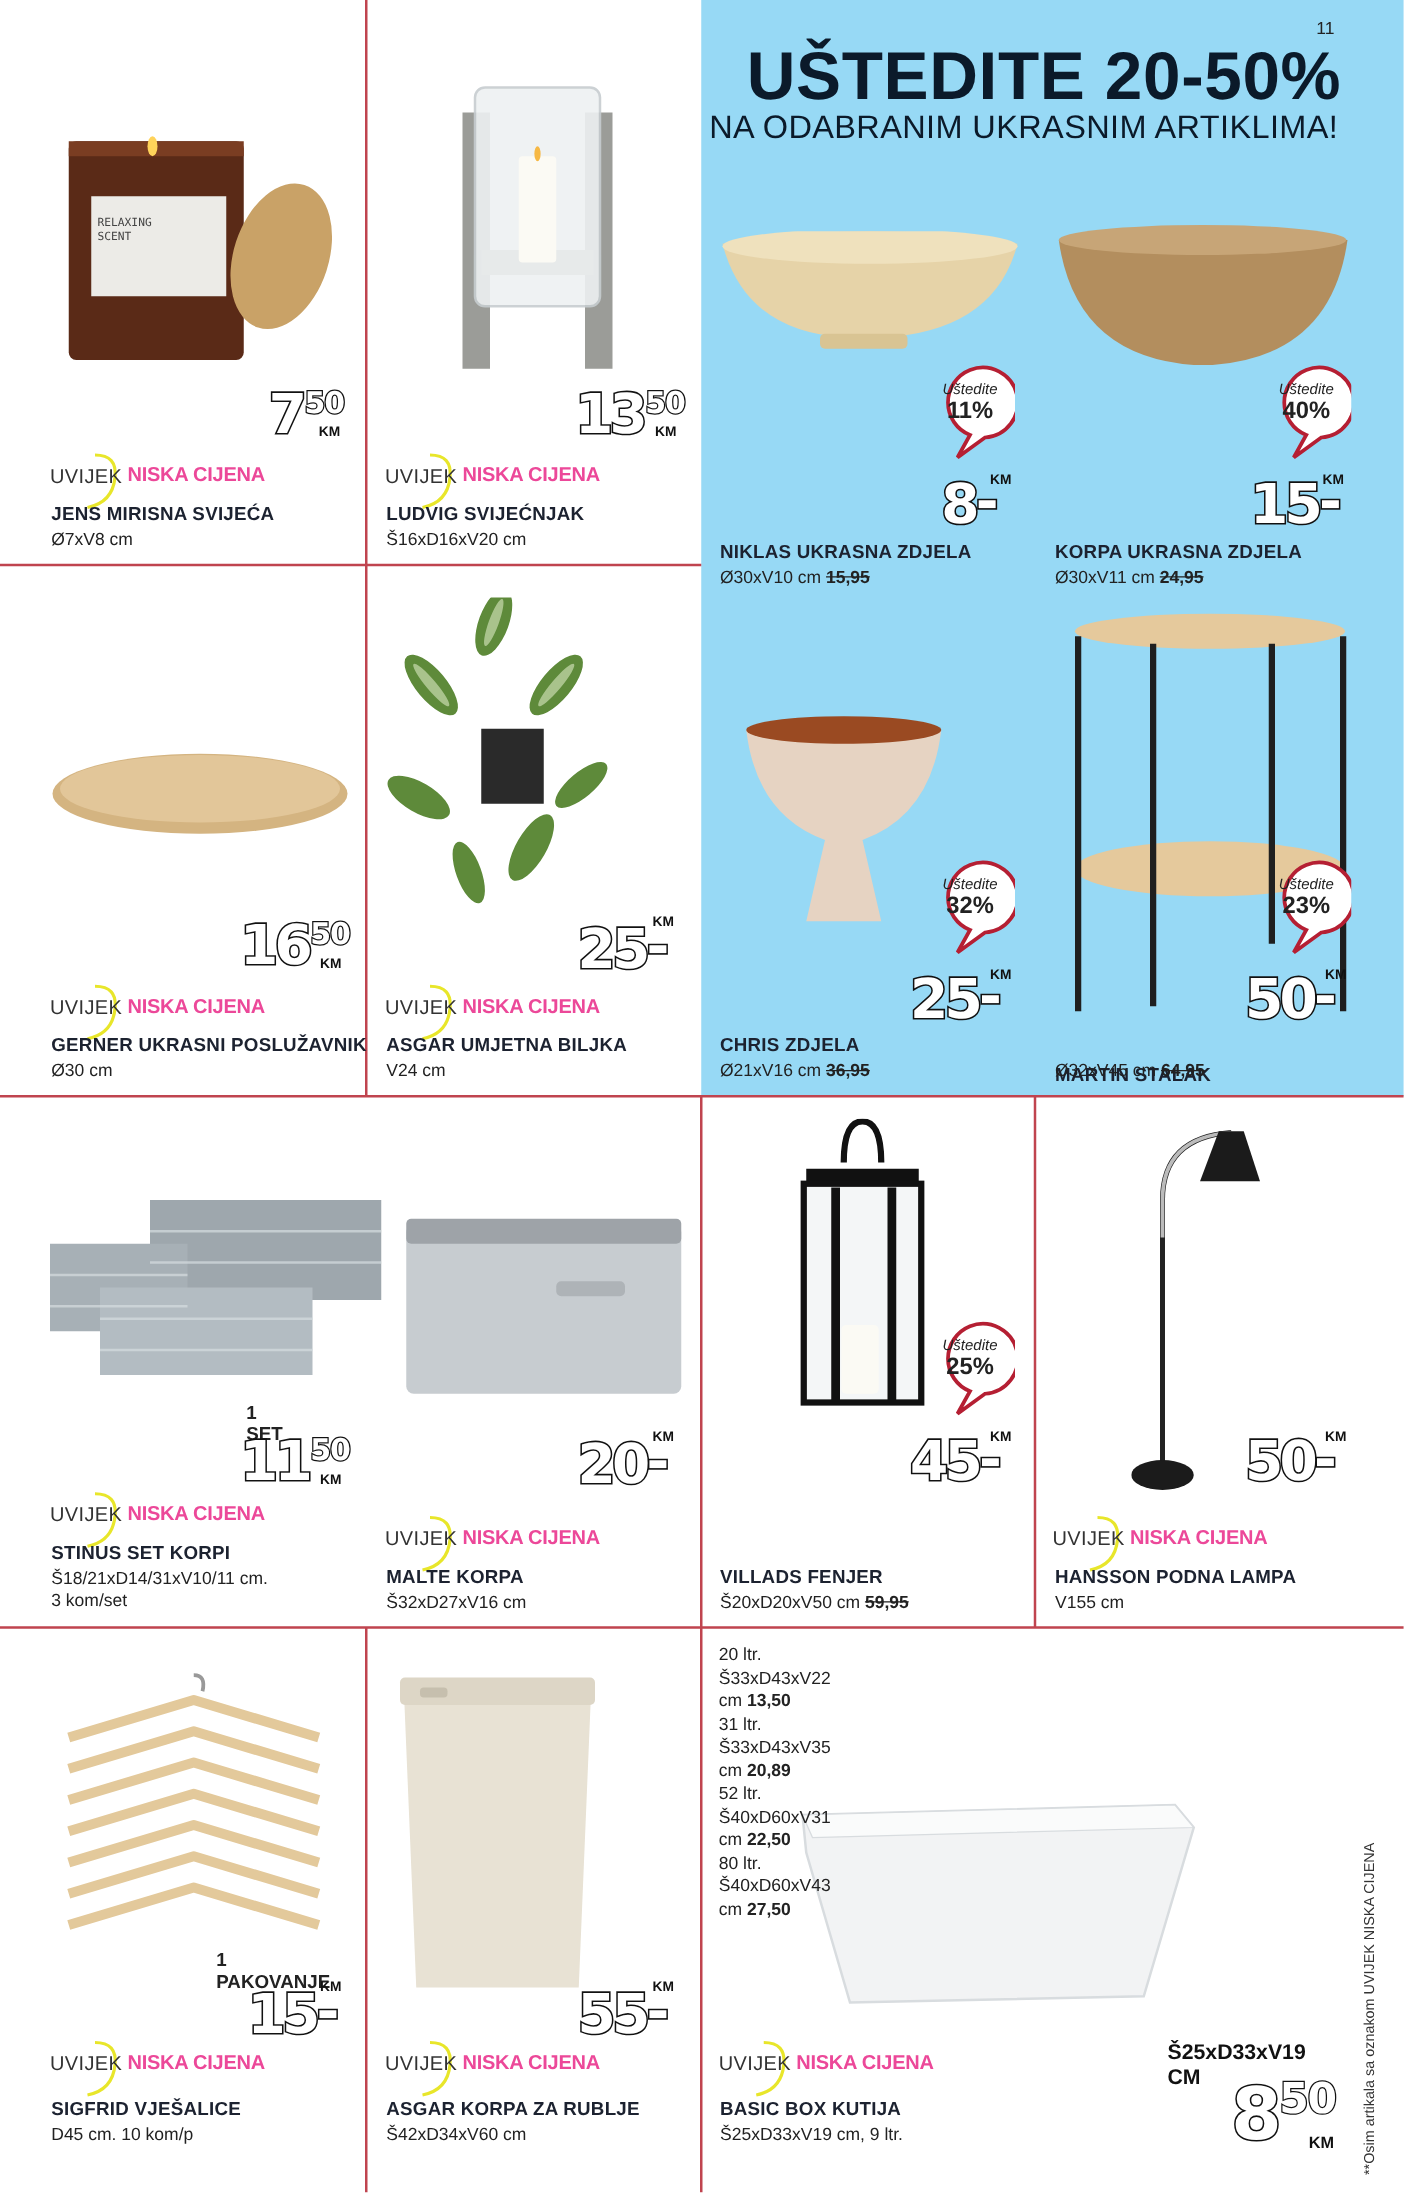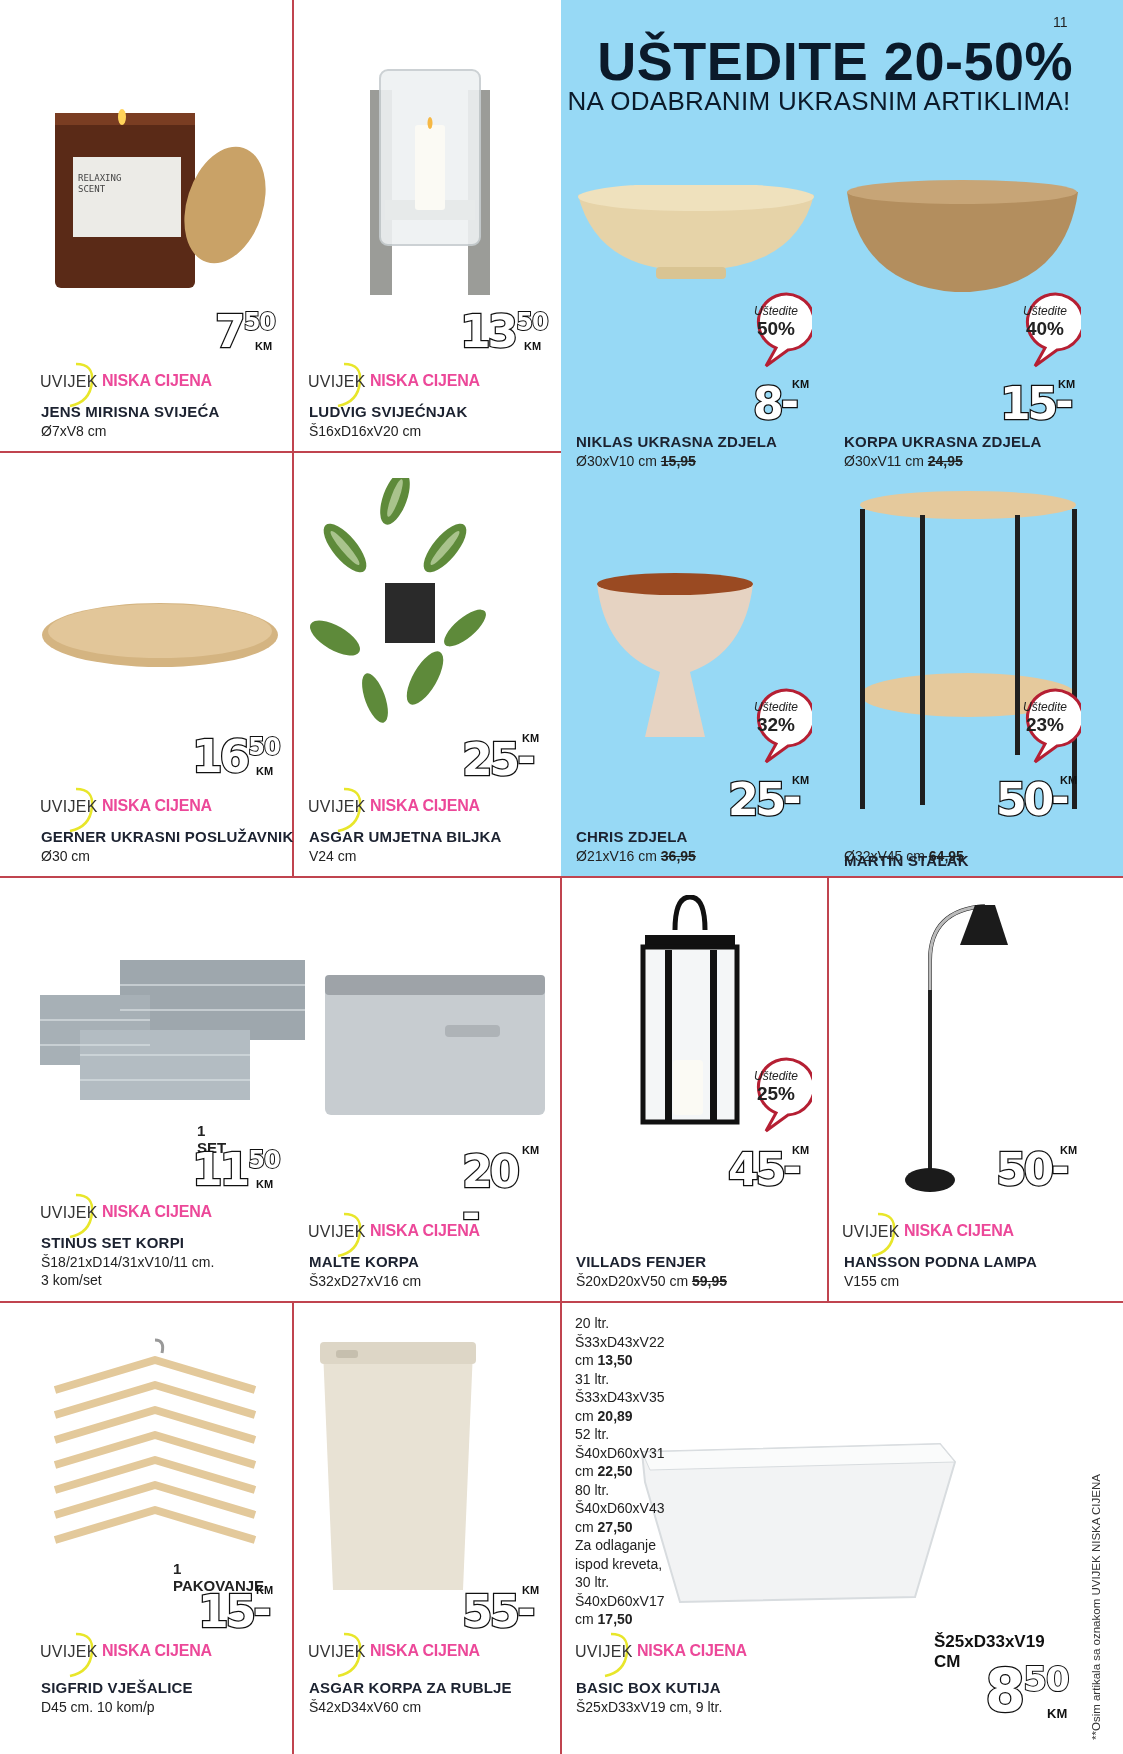--- a/index.html
+++ b/index.html
@@ -229,21 +229,21 @@
   <div class="name" style="left:309px; top:403px;">LUDVIG SVIJEĆNJAK</div>
   <div class="dims" style="left:309px; top:422px;">Š16xD16xV20 cm</div>
 </div>
 
 <div class="cell">
   <div class="badge" style="left:746px; top:292px;">
     <svg width="66" height="80" viewBox="0 0 66 80">
         <path d="M30 4 A28 28 0 1 1 42 58 L20 74 L30 56 A28 28 0 0 1 30 4 Z" fill="#fff" stroke="#b51f33" stroke-width="3"></path>
       </svg>
     <span class="b-label">Uštedite</span>
-      <span class="b-pct">50%</span>
+      <span class="b-pct">11%</span>
   </div>
   <div class="price" style="left:753px; top:382px;">
     <span class="main">8</span>
       <span class="dash">-</span>
     <span class="km" style="left:39px; top:-4px;">KM</span>
   </div>
   <div class="name" style="left:576px; top:433px;">NIKLAS UKRASNA ZDJELA</div>
   <div class="dims" style="left:576px; top:452px;">
     <span>Ø30xV10 cm</span> <span class="old-price">15,95</span>
   </div>
@@ -353,21 +353,21 @@
       </svg>
     <span class="lp-a">UVIJEK</span>
       <span class="lp-b">NISKA CIJENA</span>
   </div>
   <div class="name" style="left:41px; top:1234px;">STINUS SET KORPI</div>
   <div class="dims" style="left:41px; top:1253px;">Š18/21xD14/31xV10/11 cm.</div>
   <div class="dims" style="left:41px; top:1271px;">3 kom/set</div>
 </div>
 
 <div class="cell">
-  <div class="price" style="left:462px; top:1150px;flex-direction:column;">
+  <div class="price" style="left:462px; top:1150px;">
     <span class="main">20</span>
       <span class="dash">-</span>
     <span class="km" style="left:60px; top:-6px;">KM</span>
   </div>
   <div class="lowprice" style="left:308px; top:1212px;">
     <svg width="40" height="48" viewBox="0 0 40 48">
         <path d="M14 2 Q32 2 30 20 Q28 40 8 44" fill="none" stroke="#e8e62a" stroke-width="2.5"></path>
       </svg>
     <span class="lp-a">UVIJEK</span>
       <span class="lp-b">NISKA CIJENA</span>
@@ -446,21 +446,20 @@
   <div class="name" style="left:309px; top:1679px;">ASGAR KORPA ZA RUBLJE</div>
   <div class="dims" style="left:309px; top:1698px;">Š42xD34xV60 cm</div>
 </div>
 
 <div class="cell">
   <div class="variants">
     <div><span>20 ltr. Š33xD43xV22 cm</span> <b>13,50</b></div>
     <div><span>31 ltr. Š33xD43xV35 cm</span> <b>20,89</b></div>
     <div><span>52 ltr. Š40xD60xV31 cm</span> <b>22,50</b></div>
     <div><span>80 ltr. Š40xD60xV43 cm</span> <b>27,50</b></div>
-    <div><span>Za odlaganje ispod kreveta, 30 ltr. Š40xD60xV17 cm</span> <b>17,50</b></div>
   </div>
   <div class="box-dims-label">Š25xD33xV19 CM</div>
   <div class="price" style="left:985px; top:1662px; height:60px;">
     <span class="main" style="font-size:58px; line-height:58px;">8</span>
       <span class="dec" style="font-size:34px; line-height:34px;">50</span>
     <span class="km" style="left:62px; top:44px; font-size:13px;">KM</span>
   </div>
   <div class="lowprice" style="left:575px; top:1632px;">
     <svg width="40" height="48" viewBox="0 0 40 48">
         <path d="M14 2 Q32 2 30 20 Q28 40 8 44" fill="none" stroke="#e8e62a" stroke-width="2.5"></path>

